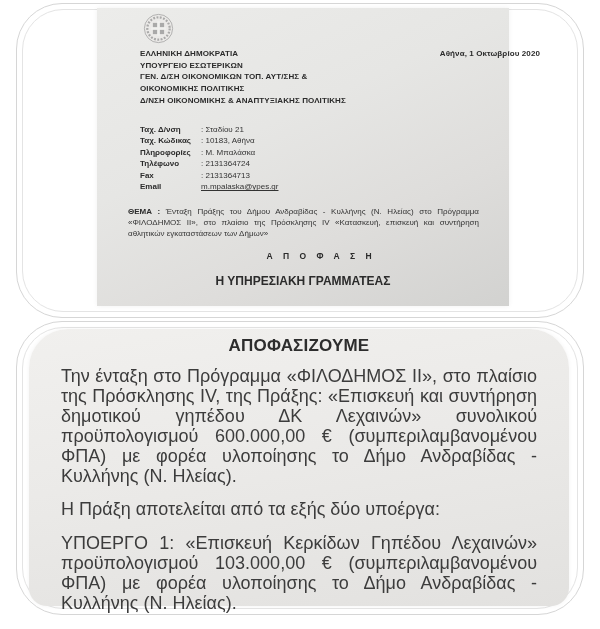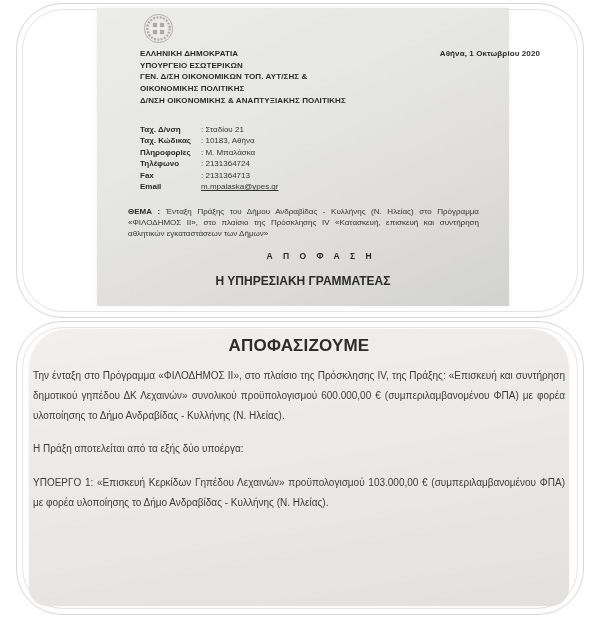--- a/index.html
+++ b/index.html
@@ -43,26 +43,26 @@
   .apofasi{margin-top:12px;text-align:center;font-size:8.5px;font-weight:bold;
            letter-spacing:4px;color:#2b2b2b;padding-left:36px;}
   .sig{margin-top:13px;text-align:center;font-size:12px;font-weight:bold;color:#2b2b2b;}
 
   
   .photo2{
     position:absolute;left:12px;top:7px;width:540px;height:277px;
     border-radius:39px 39px 18px 18px;
     background:linear-gradient(170deg,#f1f0ee 0%,#ebeae8 45%,#e2e1df 100%);
     box-shadow:0 0 4px rgba(0,0,0,0.05);
-    padding:5px 4px;box-sizing:border-box;
+    padding:5px 20px;box-sizing:border-box;
     color:#3c3c3c;
   }
   .dheading{margin-top:2px;text-align:center;font-size:17px;font-weight:bold;
             line-height:19px;color:#2d2d2d;letter-spacing:.2px;}
-  .photo2 p{margin:0;font-size:10px;line-height:20px;text-align:justify;
+  .photo2 p{margin:12px;font-size:18px;line-height:20px;text-align:justify;
             color:#3c3c3c;}
   .p-main{margin-top:11px !important;}
   .p-intro{margin-top:13px !important;}
   .p-sub1{margin-top:14px !important;}
   .p-sub2{margin-top:1px !important;}
 </style>
 </head>
 <body>
 
 <div class="card card1">

